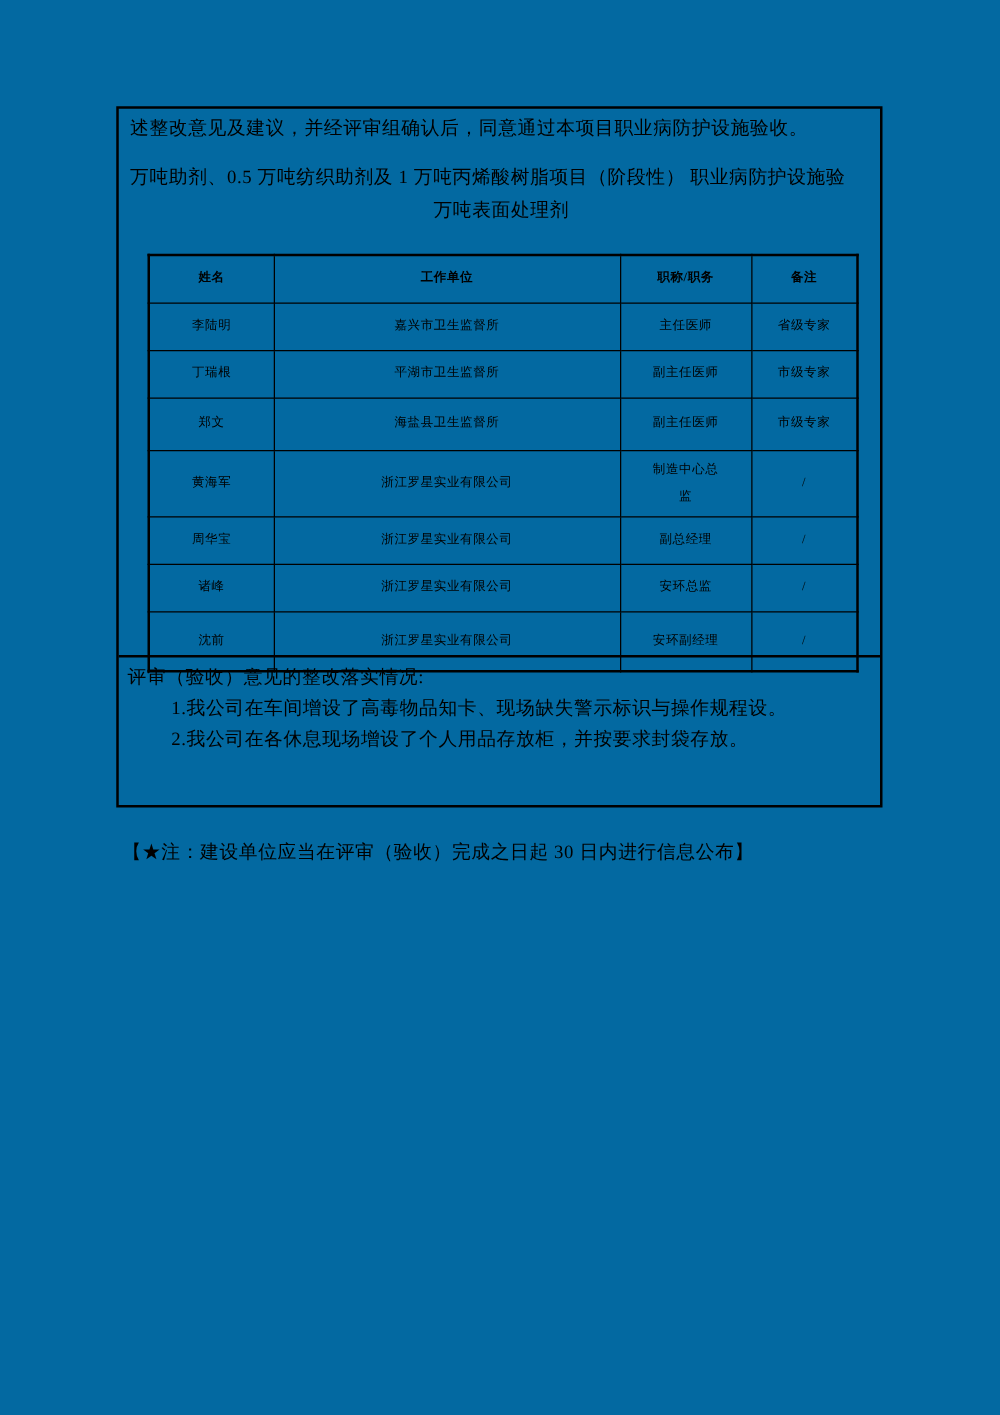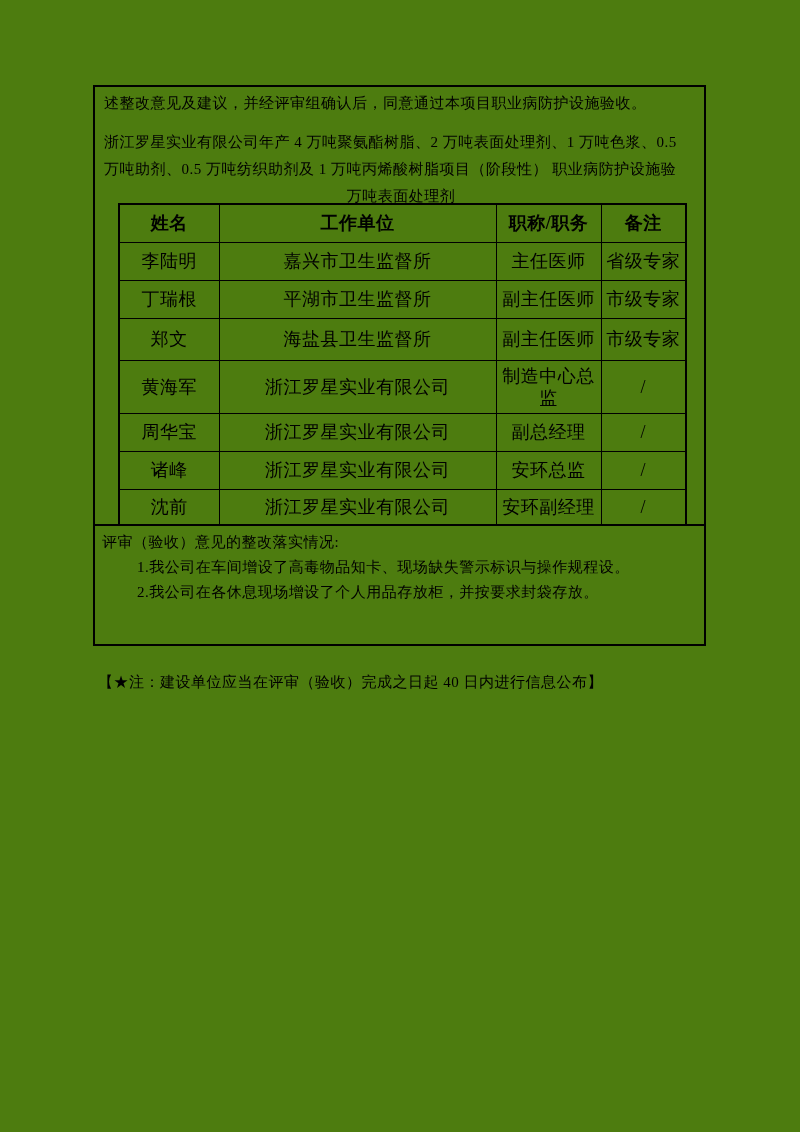--- a/index.html
+++ b/index.html
@@ -1,20 +1,20 @@
 <!DOCTYPE html>
 <html><head>
 <meta charset="utf-8">
 <style>
   html, body { margin: 0; padding: 0; background: #ffffff; }
   .page {
     position: relative;
     width: 800px;
     height: 1132px;
-    background: #4d7c0f;
+    background: #0369a1;
     color: #000000;
     font-family: "Liberation Serif", "DejaVu Serif", serif;
     font-size: 15px;
     overflow: hidden;
   }
   .outer-box {
     position: absolute;
     left: 93px;
     top: 85px;
     width: 613px;
@@ -58,31 +58,31 @@
     width: 567px;
     border-collapse: collapse;
     table-layout: fixed;
     border: 2px solid #000000;
   }
   table.personnel th, table.personnel td {
     border: 1px solid #000000;
     text-align: center;
     vertical-align: middle;
     padding: 0;
-    font-size: 18px;
+    font-size: 10px;
     line-height: 20px;
     letter-spacing: 0.5px;
     overflow: hidden;
   }
   table.personnel th { font-weight: bold; }
   table.personnel thead tr { height: 38px; }
   table.personnel tbody tr { height: 38px; }
   table.personnel tbody tr:nth-child(3) { height: 42px; }
   table.personnel tbody tr:nth-child(4) { height: 48px; }
-  table.personnel tbody tr:nth-child(7) { height: 36px; }
+  table.personnel tbody tr:nth-child(7) { height: 48px; }
   .cell-inner-narrow {
     max-width: 5.7em;
     margin: 4px auto;
     word-break: break-all;
     line-height: 22px;
     text-align: center;
   }
   .section-bottom {
     position: relative;
     height: 118px;
@@ -122,21 +122,20 @@
 <body>
 
 <div class="page">
 
   <div class="outer-box">
 
     <div class="section-top">
       <p class="opening">述整改意见及建议，并经评审组确认后，同意通过本项目职业病防护设施验收。</p>
 
       <div class="title-block">
-        <div class="title-line">浙江罗星实业有限公司年产 4 万吨聚氨酯树脂、2 万吨表面处理剂、1 万吨色浆、0.5</div>
         <div class="title-line">万吨助剂、0.5 万吨纺织助剂及 1 万吨丙烯酸树脂项目（阶段性） 职业病防护设施验</div>
         <div class="title-line centered">万吨表面处理剂</div>
       </div>
 
       <table class="personnel">
         <colgroup>
           <col style="width:100px">
           <col style="width:277px">
           <col style="width:105px">
           <col style="width:85px">
@@ -212,15 +211,15 @@
 
     <div class="section-bottom">
       <div class="rect-heading">评审（验收）意见的整改落实情况:</div>
       <div class="rect-item">1.我公司在车间增设了高毒物品知卡、现场缺失警示标识与操作规程设。</div>
       <div class="rect-item">2.我公司在各休息现场增设了个人用品存放柜，并按要求封袋存放。</div>
     </div>
 
   </div>
 
 
-  <div class="footer-note">【★注：建设单位应当在评审（验收）完成之日起 40 日内进行信息公布】</div>
+  <div class="footer-note">【★注：建设单位应当在评审（验收）完成之日起 30 日内进行信息公布】</div>
 
 </div>
 
 </body></html>

